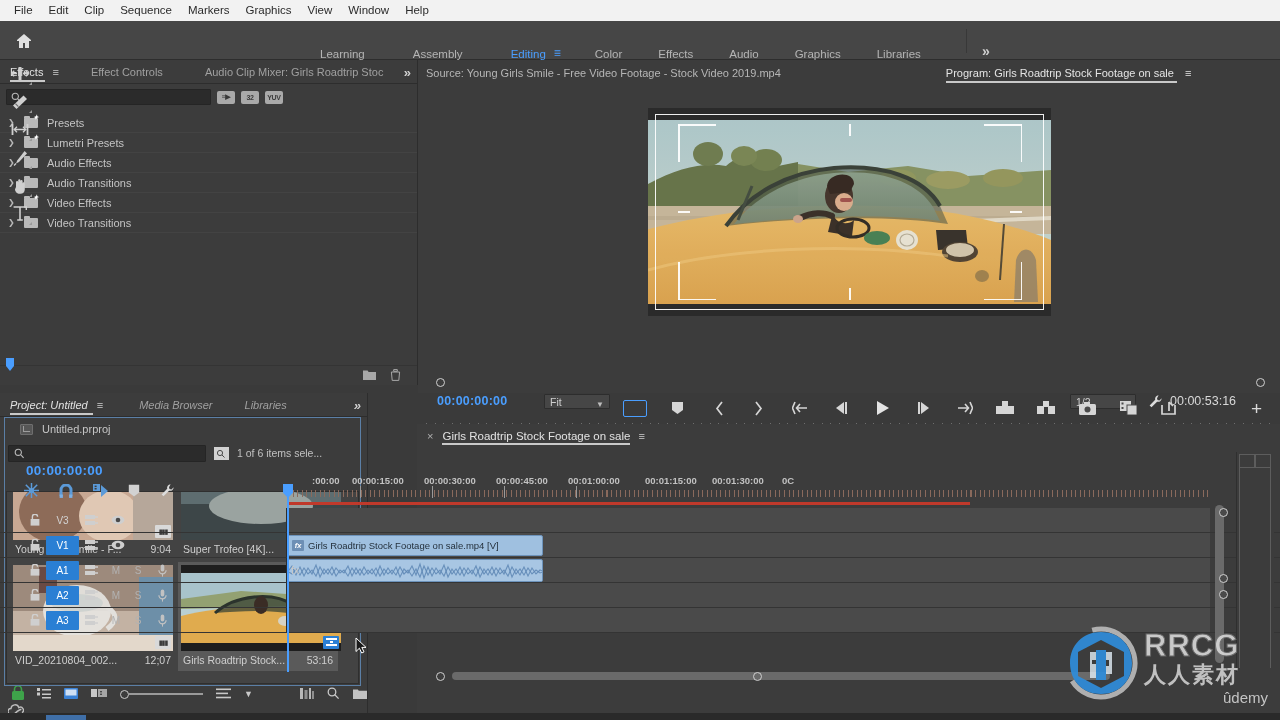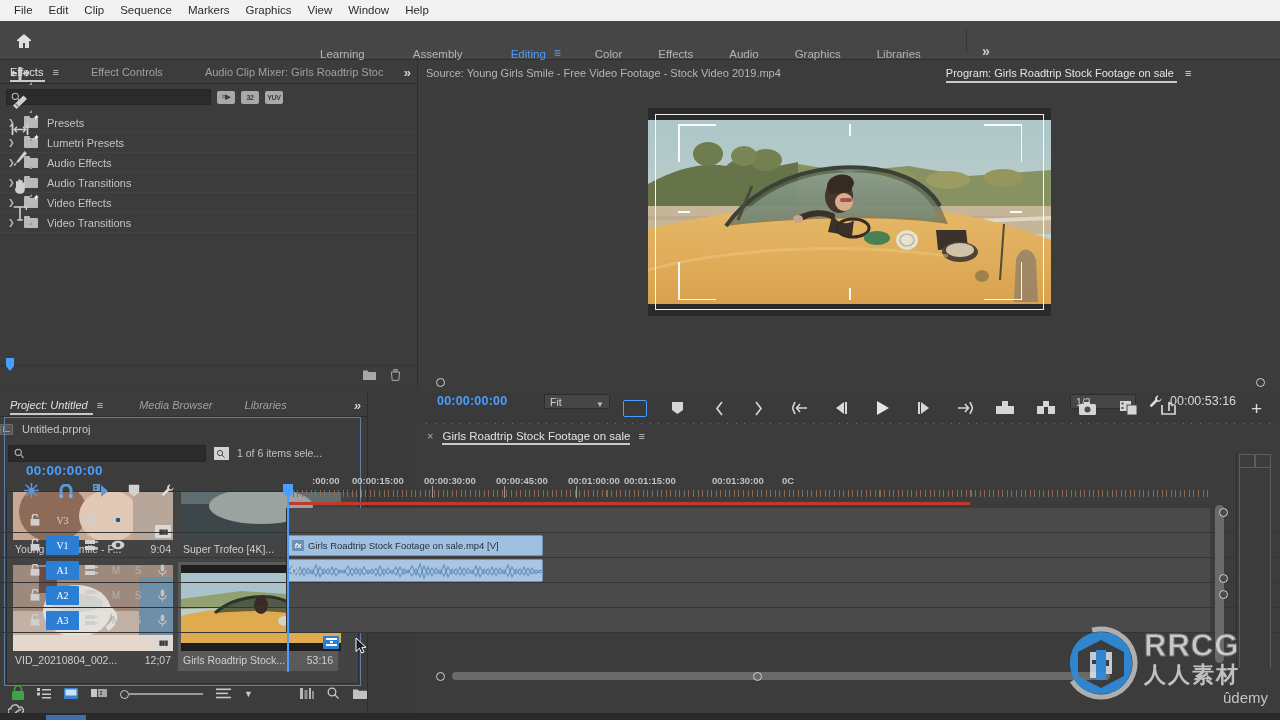--- a/index.html
+++ b/index.html
@@ -67,21 +67,21 @@
   .tlabel { font-size:11px; color:#c4c4c4; }
   .eff-bottom { position:absolute; left:0; right:0; bottom:0; height:20px; background:#3c3c3c;
                 border-top:1px solid #343434; display:flex; justify-content:flex-end;
                 align-items:center; gap:14px; padding-right:16px;}
 
   
   #project { left:0; top:393px; width:368px; height:327px; background:#3c3c3c;
              border-right:1px solid #2d2d2d; }
   #project .ptabs { padding-left:10px;font-style:italic; }
   .pj-more { position:absolute; right:6px; bottom:3px; color:#d0d0d0; font-weight:bold; font-size:13px;}
-  .pj-path { height:24px; display:flex; align-items:center; padding-left:0; gap:9px;}
+  .pj-path { height:24px; display:flex; align-items:center; padding-left:20px; gap:9px;}
   .pj-path .pico { width:13px; height:11px; background:#565656; border:1px solid #6e6e6e; border-radius:1px;
                    position:relative;}
   .pj-path .pico:after{content:"";position:absolute;left:2px;bottom:2px;width:6px;height:5px;
                        border-left:1.5px solid #9d9d9d;border-bottom:1.5px solid #9d9d9d;}
   .pj-path span { font-size:11px; color:#c6c6c6;}
   .pj-search { height:24px; display:flex; align-items:center; padding:0 8px; gap:8px;}
   .pj-search .srch2 { flex:0 0 198px; height:17px; background:#2b2b2b; border:1px solid #252525;
                       position:relative; border-radius:1px;}
   .pj-search .filtico { width:15px; height:13px; background:#cfcfcf; border-radius:1px; position:relative;}
   .pj-selinfo { font-size:10.5px; color:#c0c0c0; }
@@ -172,21 +172,21 @@
   .tl-ruler { position:absolute; left:288px; top:472px; right:70px; height:22px; }
   .tl-ruler .lbl { position:absolute; top:3px; font-size:9.5px; color:#c2c2c2; white-space:nowrap;font-weight:bold;}
   .tl-ticks { position:absolute; left:288px; right:70px; top:490px; height:7px;
        background:repeating-linear-gradient(to right,#8a6a5c 0 1px,transparent 1px 4.55px);}
   .tl-major { position:absolute; top:486px; width:1px; height:12px; background:#9a9a9a;}
   .tracks { position:absolute; left:0; right:0; top:508px; bottom:42px; }
   .trk { height:25px; display:flex; align-items:center; border-bottom:1px solid #343434;
          position:relative; }
   .trk .lockw { width:46px; display:flex; justify-content:flex-end; padding-right:6px;}
   .trk .tname { width:33px; height:19px; display:flex; align-items:center; justify-content:center;
-                font-size:10px; color:#d2d2d2; border-radius:1px;font-family:Liberation Serif, serif;}
+                font-size:10px; color:#d2d2d2; border-radius:1px;}
   .trk .tname.on { background:#2a7fd4; color:#fff; }
   .trk .tico { width:26px; display:flex; justify-content:center; }
   .trk .ms { width:22px; text-align:center; font-size:10px; color:#b2b2b2;}
   .lane { position:absolute; left:286px; right:70px; top:0; bottom:0; background:#4a4a4a;
           border-left:1px solid #2d2d2d;}
   .clip-v { position:absolute; left:0; top:2px; height:21px; background:#9fc0e0;
             border:1px solid #6d93bb; border-radius:2px; display:flex; align-items:center;
             padding-left:4px; gap:4px; overflow:hidden;}
   .clip-v .fx { width:12px; height:11px; background:#6d8fb5; color:#fff; font-size:7.5px;
                 font-style:italic; display:flex; align-items:center; justify-content:center;
@@ -878,21 +878,21 @@
         </svg>
     </span>
   </div>
 
   <div class="tl-ruler">
     <span class="lbl" style="left:24px;">:00:00</span>
     <span class="lbl" style="left:64px;">00:00:15:00</span>
     <span class="lbl" style="left:136px;">00:00:30:00</span>
     <span class="lbl" style="left:208px;">00:00:45:00</span>
     <span class="lbl" style="left:280px;">00:01:00:00</span>
-    <span class="lbl" style="left:336px;">00:01:15:00</span>
+    <span class="lbl" style="left:357px;">00:01:15:00</span>
     <span class="lbl" style="left:424px;">00:01:30:00</span>
     <span class="lbl" style="left:494px;">0C</span>
   </div>
   <div class="tl-ticks"></div>
   <div class="tl-major" style="left:360px;"></div>
   <div class="tl-major" style="left:432px;"></div>
   <div class="tl-major" style="left:504px;"></div>
   <div class="tl-major" style="left:576px;"></div>
 
   <div class="redbar"></div>

